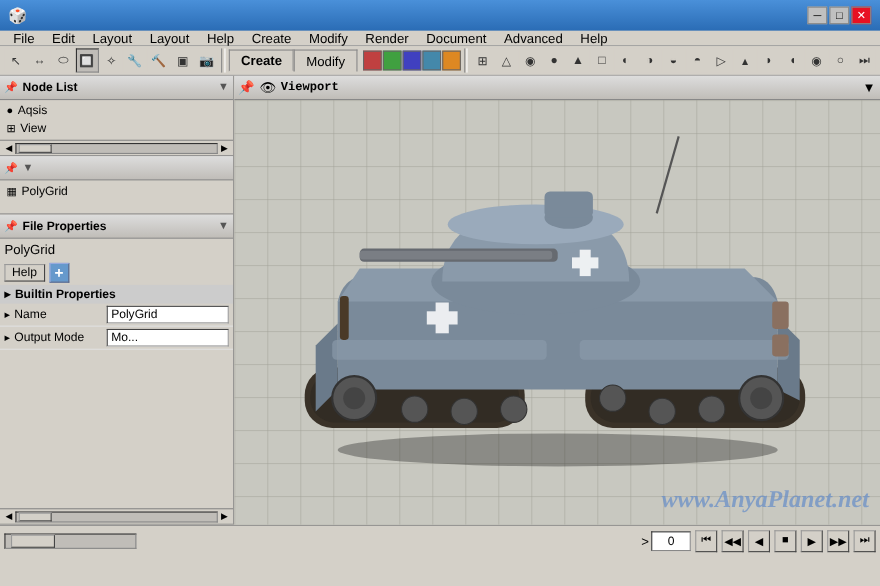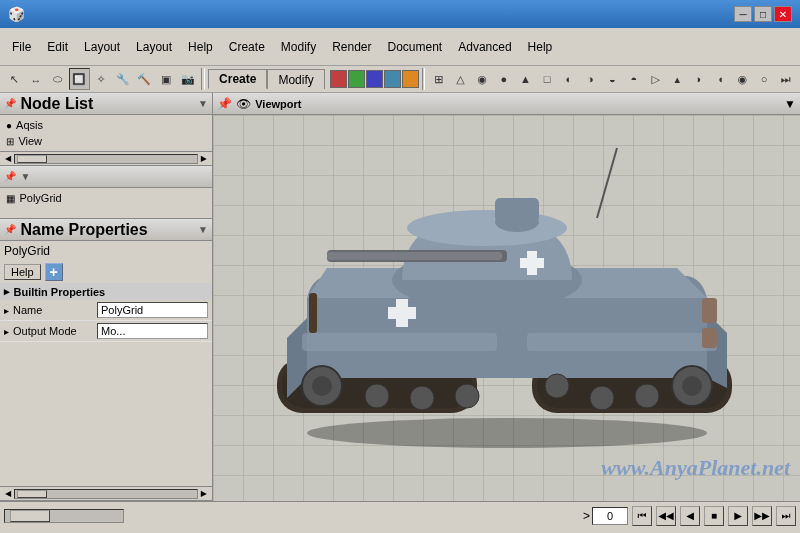--- a/index.html
+++ b/index.html
@@ -21,21 +21,21 @@
       width: 18px; height: 16px; background: #c0c0c0; border: 1px solid #888;
       display: flex; align-items: center; justify-content: center; font-size: 10px; cursor: pointer;
       color: #000;
     }
     #titlebar .win-btn.close { background: #e81123; color: white; }
 
     
     #menubar {
       background: #d4d0c8;
       border-bottom: 1px solid #a0a0a0;
-      height: 38px;
+      height: 14px;
       display: flex;
       align-items: center;
       padding: 0 4px;
     }
     .menu-item {
       padding: 2px 8px;
       cursor: pointer;
       font-size: 12px;
       color: #000;
     }
@@ -108,21 +108,21 @@
     .panel-header {
       background: linear-gradient(to bottom, #ddd, #c0bdb8);
       border-bottom: 1px solid #888;
       height: 22px;
       display: flex;
       align-items: center;
       padding: 0 4px;
       gap: 4px;
     }
     .panel-header-icon { font-size: 10px; color: #444; }
-    .panel-header-title { flex: 1; font-size: 16px; font-weight: bold; }
+    .panel-header-title { flex: 1; font-size: 11px; font-weight: bold; }
     .panel-header-arrow { font-size: 10px; color: #555; cursor: pointer; }
 
     .panel-content {
       padding: 2px;
       min-height: 30px;
     }
     .tree-item {
       display: flex;
       align-items: center;
       padding: 2px 4px;
@@ -190,21 +190,21 @@
     }
     .viewport-header {
       height: 22px;
       background: linear-gradient(to bottom, #ddd, #c0bdb8);
       border-bottom: 1px solid #888;
       display: flex;
       align-items: center;
       padding: 0 4px;
       gap: 4px;
     }
-    .viewport-label { font-size: 11px; font-weight: bold; }
+    .viewport-label { font-size: 11px; font-weight: bold; font-family: Liberation Mono, monospace; }
     .viewport-canvas {
       flex: 1;
       background: #b8b8b0;
       position: relative;
       overflow: hidden;
     }
 
     
     .vp-grid {
       position: absolute;
@@ -221,21 +221,21 @@
       position: absolute;
       inset: 0;
       display: flex;
       align-items: center;
       justify-content: center;
     }
 
     
     .watermark {
       position: absolute;
-      bottom: 20px;
+      bottom: 10px;
       right: 10px;
       color: rgba(100, 140, 200, 0.7);
       font-size: 22px;
       font-style: italic;
       font-weight: bold;
       font-family: serif;
     }
 
     
     #statusbar {
@@ -405,21 +405,21 @@
         <div class="tree-item">
           <span class="item-icon">▦</span>
           <span>PolyGrid</span>
         </div>
       </div>
     </div>
 
     <div class="panel-section" style="flex: 1; overflow: hidden;">
       <div class="panel-header">
         <span class="panel-header-icon">📌</span>
-        <span class="panel-header-title">Name Properties</span>
+        <span class="panel-header-title">File Properties</span>
         <span class="panel-header-arrow">▼</span>
       </div>
       <div class="props-title">PolyGrid</div>
       <div class="props-help-row">
         <button class="help-btn">Help</button>
         <div class="add-btn">+</div>
       </div>
       <div class="builtin-header">
         <span>▸</span>
         <span>Builtin Properties</span>

